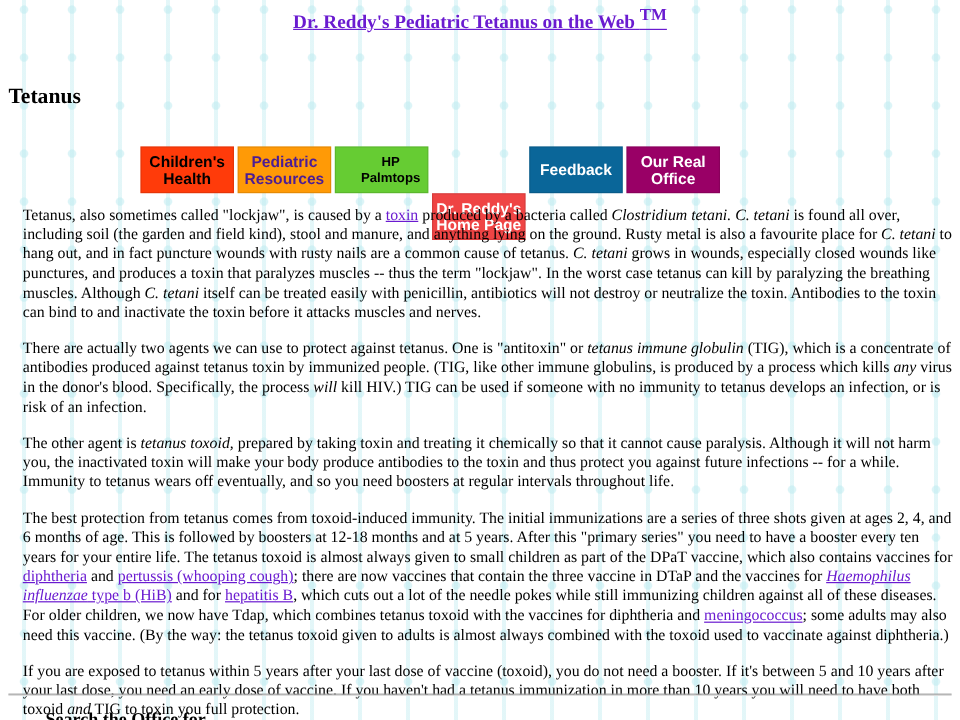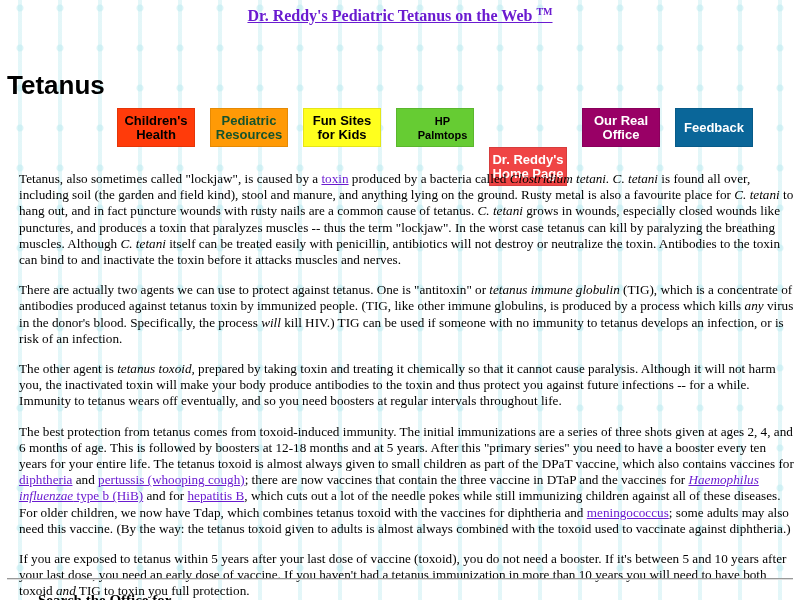--- a/index.html
+++ b/index.html
@@ -21,36 +21,36 @@
       padding-top: 6px;
       height: 26px;
     }
     .banner a {
       font-family: "Liberation Serif", serif;
       font-weight: bold;
       font-size: 16px;
       color: #6a1bd0;
       text-decoration: underline;
     }
-    .banner sup { font-size: 10px; }
+    .banner sup { font-size: 14px; }
     h1.page-title {
-      font-family: Liberation Sans, sans-serif;
-      font-size: 26px;
+      font-family: Liberation Serif, serif;
+      font-size: 18px;
       font-weight: bold;
       margin: 0;
       position: absolute;
       left: 7px;
       top: 70px;
     }
     .navbar {
       position: absolute;
-      top: 108px;
+      top: 122px;
       left: 117px;
       display: flex;
-      gap: 15px;
+      gap: 3px;
     }
     .nav-btn {
       width: 78px;
       height: 39px;
       display: flex;
       align-items: center;
       justify-content: center;
       text-align: center;
       font-family: "Liberation Sans", "DejaVu Sans", sans-serif;
       font-weight: bold;
@@ -95,26 +95,25 @@
 <body>
 
 <div class="banner">
   <a href="#"><span>Dr. Reddy's Pediatric Tetanus on the Web</span> <sup>TM</sup></a>
 </div>
 
 <h1 class="page-title">Tetanus</h1>
 
 <div class="navbar">
   <a href="#" class="nav-btn" style="background: rgb(255, 59, 10); color: rgb(0, 0, 0);">Children's Health</a>
-  <a href="#" class="nav-btn" style="background: rgb(255, 154, 6); color: #14532d;">Pediatric Resources</a>
-  <a href="#" class="nav-btn" style="background: rgb(255, 255, 30); color: rgb(0, 0, 0);">Fun Sites for Kids</a>
+  <a href="#" class="nav-btn" style="background: rgb(255, 154, 6); color: #4c1d95;">Pediatric Resources</a>
   <a href="#" class="nav-btn small" style="background: rgb(102, 204, 51); color: rgb(0, 0, 0); padding-left: 15px;">HP Palmtops</a>
   <a href="#" class="nav-btn" style="background: #ef4444; color: rgb(255, 255, 255); margin-top: 39px;">Dr. Reddy's Home Page</a>
+  <a href="#" class="nav-btn" style="background: rgb(10, 102, 153); color: rgb(255, 255, 255);">Feedback</a>
   <a href="#" class="nav-btn" style="background: rgb(153, 0, 102); color: rgb(255, 255, 255);">Our Real Office</a>
-  <a href="#" class="nav-btn" style="background: rgb(10, 102, 153); color: rgb(255, 255, 255);">Feedback</a>
 </div>
 
 <div class="content">
   <p><span>Tetanus, also sometimes called "lockjaw", is caused by a </span><a href="#">toxin</a><span> produced by a bacteria called </span><i>Clostridium tetani. C. tetani</i><span> is found all over, including soil (the garden and field kind), stool and manure, and anything lying on the ground. Rusty metal is also a favourite place for </span><i>C. tetani</i><span> to hang out, and in fact puncture wounds with rusty nails are a common cause of tetanus. </span><i>C. tetani</i><span> grows in wounds, especially closed wounds like punctures, and produces a toxin that paralyzes muscles -- thus the term "lockjaw". In the worst case tetanus can kill by paralyzing the breathing muscles. Although </span><i>C. tetani</i><span> itself can be treated easily with penicillin, antibiotics will not destroy or neutralize the toxin. Antibodies to the toxin can bind to and inactivate the toxin before it attacks muscles and nerves.</span></p>
 
   <p><span>There are actually two agents we can use to protect against tetanus. One is "antitoxin" or </span><i>tetanus immune globulin</i><span> (TIG), which is a concentrate of antibodies produced against tetanus toxin by immunized people. (TIG, like other immune globulins, is produced by a process which kills </span><i>any</i><span> virus in the donor's blood. Specifically, the process </span><i>will</i><span> kill HIV.) TIG can be used if someone with no immunity to tetanus develops an infection, or is risk of an infection.</span></p>
 
   <p><span>The other agent is </span><i>tetanus toxoid,</i><span> prepared by taking toxin and treating it chemically so that it cannot cause paralysis. Although it will not harm you, the inactivated toxin will make your body produce antibodies to the toxin and thus protect you against future infections -- for a while. Immunity to tetanus wears off eventually, and so you need boosters at regular intervals throughout life.</span></p>
 
   <p><span>The best protection from tetanus comes from toxoid-induced immunity. The initial immunizations are a series of three shots given at ages 2, 4, and 6 months of age. This is followed by boosters at 12-18 months and at 5 years. After this "primary series" you need to have a booster every ten years for your entire life. The tetanus toxoid is almost always given to small children as part of the DPaT vaccine, which also contains vaccines for </span><a href="#">diphtheria</a><span> and </span><a href="#">pertussis (whooping cough)</a><span>; there are now vaccines that contain the three vaccine in DTaP and the vaccines for </span><a href="#"><i>Haemophilus influenzae</i><span> type b (HiB)</span></a><span> and for </span><a href="#">hepatitis B</a><span>, which cuts out a lot of the needle pokes while still immunizing children against all of these diseases. For older children, we now have Tdap, which combines tetanus toxoid with the vaccines for diphtheria and </span><a href="#">meningococcus</a><span>; some adults may also need this vaccine. (By the way: the tetanus toxoid given to adults is almost always combined with the toxoid used to vaccinate against diphtheria.)</span></p>

